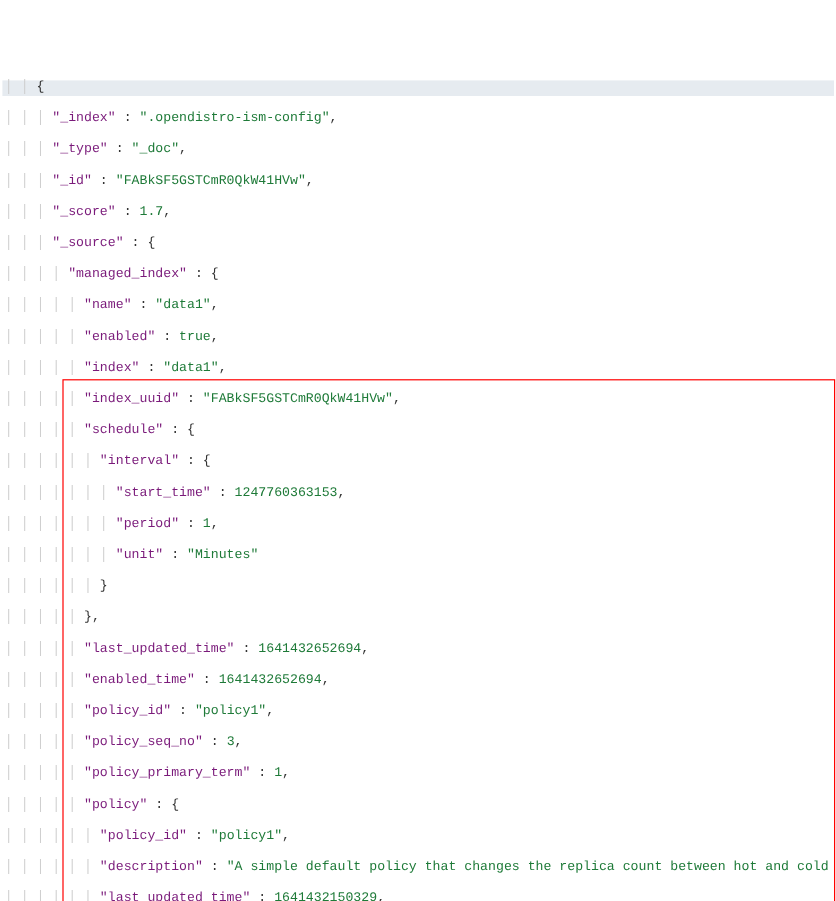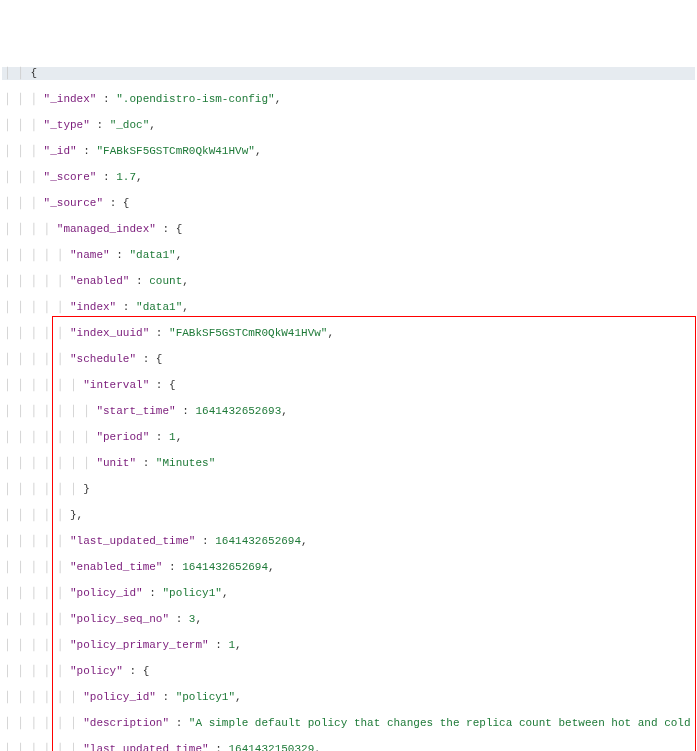--- a/index.html
+++ b/index.html
@@ -45,26 +45,26 @@
 
 <div class="code-container">
 <div class="line first-line"><span class="guide">│ │ </span><span class="punc">{</span></div>
 <div class="line"><span class="guide">│ │ │ </span><span class="key">"_index"</span><span class="punc"> : </span><span class="str">".opendistro-ism-config"</span><span class="punc">,</span></div>
 <div class="line"><span class="guide">│ │ │ </span><span class="key">"_type"</span><span class="punc"> : </span><span class="str">"_doc"</span><span class="punc">,</span></div>
 <div class="line"><span class="guide">│ │ │ </span><span class="key">"_id"</span><span class="punc"> : </span><span class="str">"FABkSF5GSTCmR0QkW41HVw"</span><span class="punc">,</span></div>
 <div class="line"><span class="guide">│ │ │ </span><span class="key">"_score"</span><span class="punc"> : </span><span class="num">1.7</span><span class="punc">,</span></div>
 <div class="line"><span class="guide">│ │ │ </span><span class="key">"_source"</span><span class="punc"> : </span><span class="punc">{</span></div>
 <div class="line"><span class="guide">│ │ │ │ </span><span class="key">"managed_index"</span><span class="punc"> : </span><span class="punc">{</span></div>
 <div class="line"><span class="guide">│ │ │ │ │ </span><span class="key">"name"</span><span class="punc"> : </span><span class="str">"data1"</span><span class="punc">,</span></div>
-<div class="line"><span class="guide">│ │ │ │ │ </span><span class="key">"enabled"</span><span class="punc"> : </span><span class="bool">count</span><span class="punc">,</span></div>
+<div class="line"><span class="guide">│ │ │ │ │ </span><span class="key">"enabled"</span><span class="punc"> : </span><span class="bool">true</span><span class="punc">,</span></div>
 <div class="line"><span class="guide">│ │ │ │ │ </span><span class="key">"index"</span><span class="punc"> : </span><span class="str">"data1"</span><span class="punc">,</span></div>
 <div class="line"><span class="guide">│ │ │ │ │ </span><span class="key">"index_uuid"</span><span class="punc"> : </span><span class="str">"FABkSF5GSTCmR0QkW41HVw"</span><span class="punc">,</span></div>
 <div class="line"><span class="guide">│ │ │ │ │ </span><span class="key">"schedule"</span><span class="punc"> : </span><span class="punc">{</span></div>
 <div class="line"><span class="guide">│ │ │ │ │ │ </span><span class="key">"interval"</span><span class="punc"> : </span><span class="punc">{</span></div>
-<div class="line"><span class="guide">│ │ │ │ │ │ │ </span><span class="key">"start_time"</span><span class="punc"> : </span><span class="num">1641432652693</span><span class="punc">,</span></div>
+<div class="line"><span class="guide">│ │ │ │ │ │ │ </span><span class="key">"start_time"</span><span class="punc"> : </span><span class="num">1247760363153</span><span class="punc">,</span></div>
 <div class="line"><span class="guide">│ │ │ │ │ │ │ </span><span class="key">"period"</span><span class="punc"> : </span><span class="num">1</span><span class="punc">,</span></div>
 <div class="line"><span class="guide">│ │ │ │ │ │ │ </span><span class="key">"unit"</span><span class="punc"> : </span><span class="str">"Minutes"</span></div>
 <div class="line"><span class="guide">│ │ │ │ │ │ </span><span class="punc">}</span></div>
 <div class="line"><span class="guide">│ │ │ │ │ </span><span class="punc">},</span></div>
 <div class="line"><span class="guide">│ │ │ │ │ </span><span class="key">"last_updated_time"</span><span class="punc"> : </span><span class="num">1641432652694</span><span class="punc">,</span></div>
 <div class="line"><span class="guide">│ │ │ │ │ </span><span class="key">"enabled_time"</span><span class="punc"> : </span><span class="num">1641432652694</span><span class="punc">,</span></div>
 <div class="line"><span class="guide">│ │ │ │ │ </span><span class="key">"policy_id"</span><span class="punc"> : </span><span class="str">"policy1"</span><span class="punc">,</span></div>
 <div class="line"><span class="guide">│ │ │ │ │ </span><span class="key">"policy_seq_no"</span><span class="punc"> : </span><span class="num">3</span><span class="punc">,</span></div>
 <div class="line"><span class="guide">│ │ │ │ │ </span><span class="key">"policy_primary_term"</span><span class="punc"> : </span><span class="num">1</span><span class="punc">,</span></div>
 <div class="line"><span class="guide">│ │ │ │ │ </span><span class="key">"policy"</span><span class="punc"> : </span><span class="punc">{</span></div>

